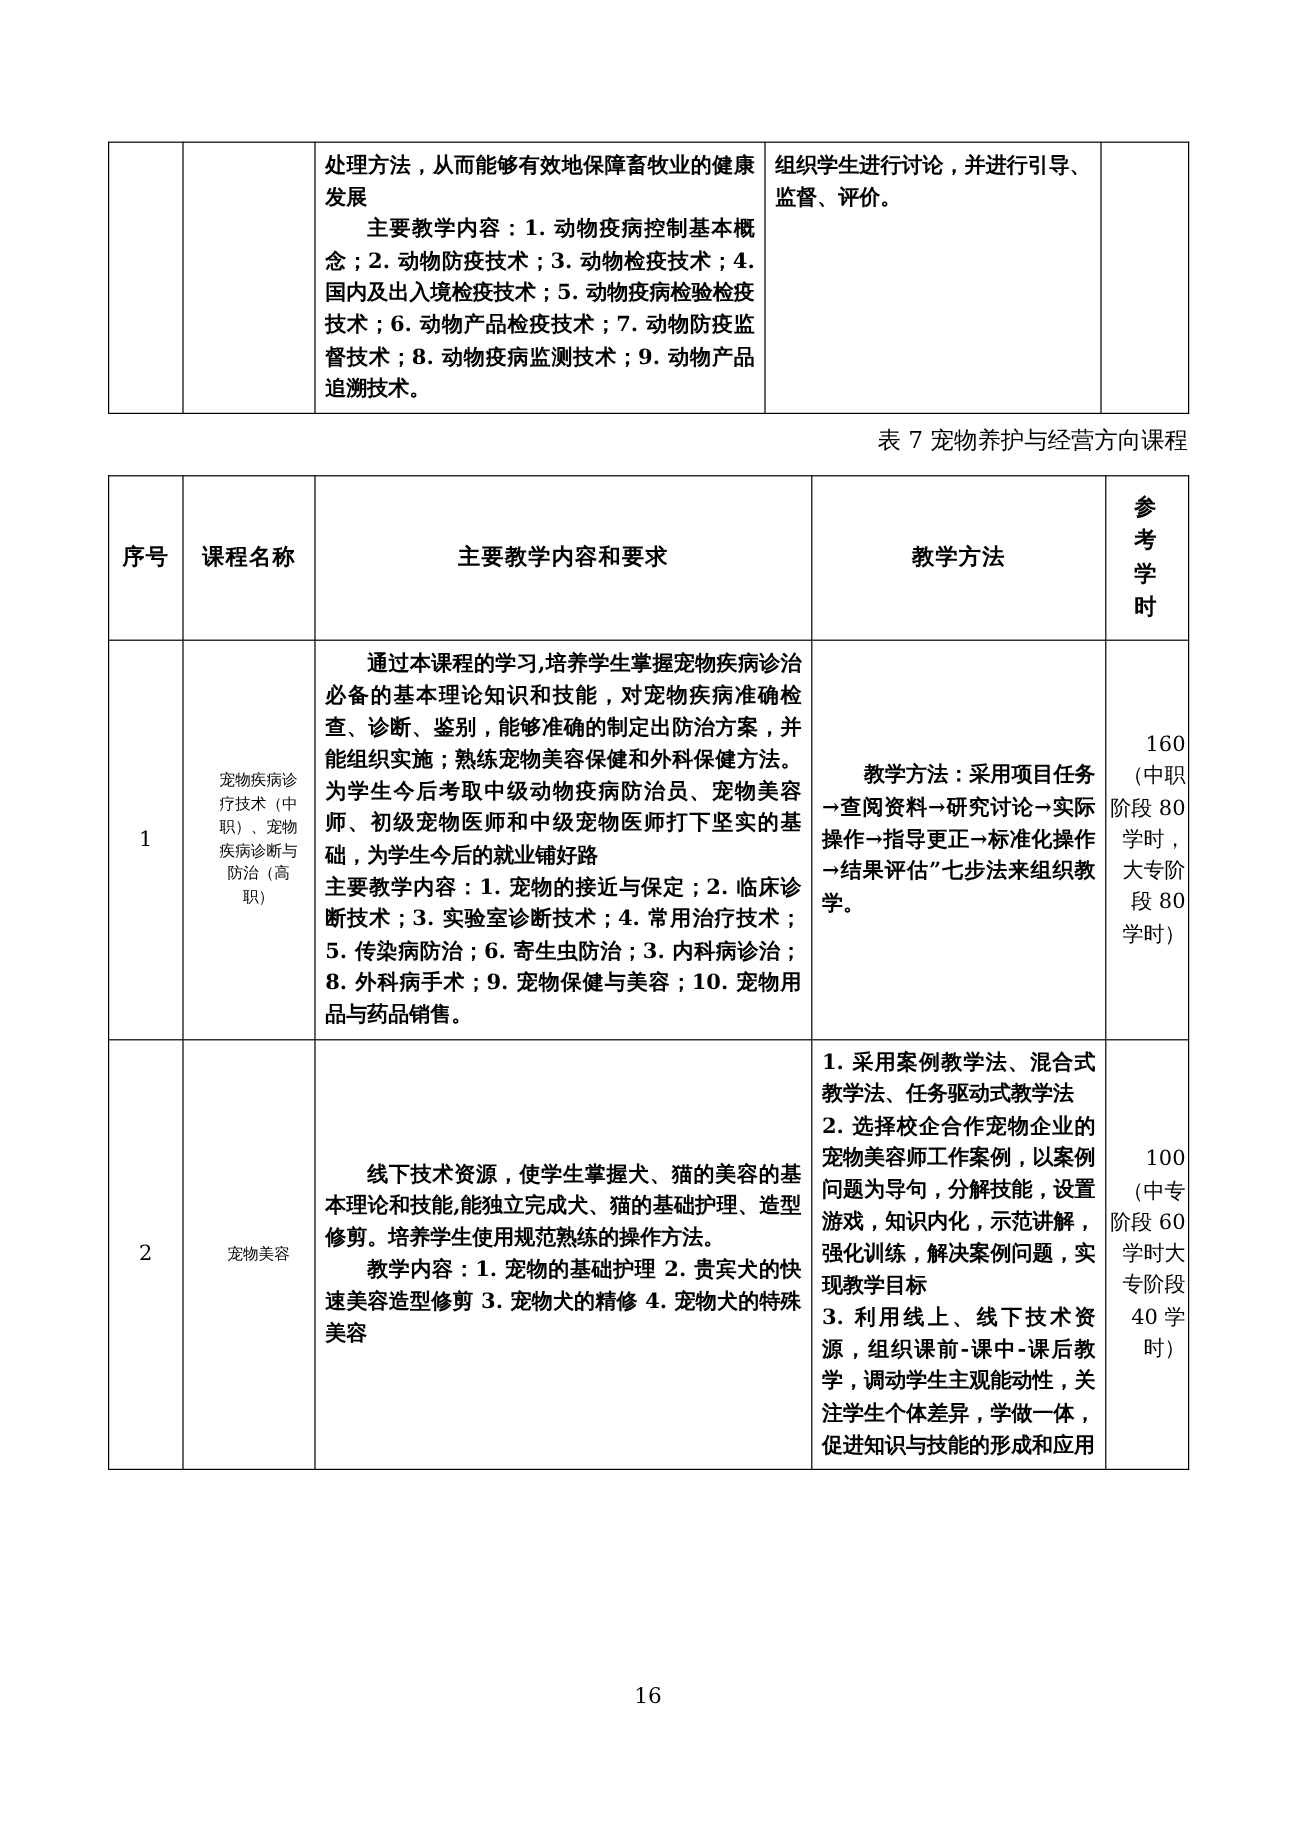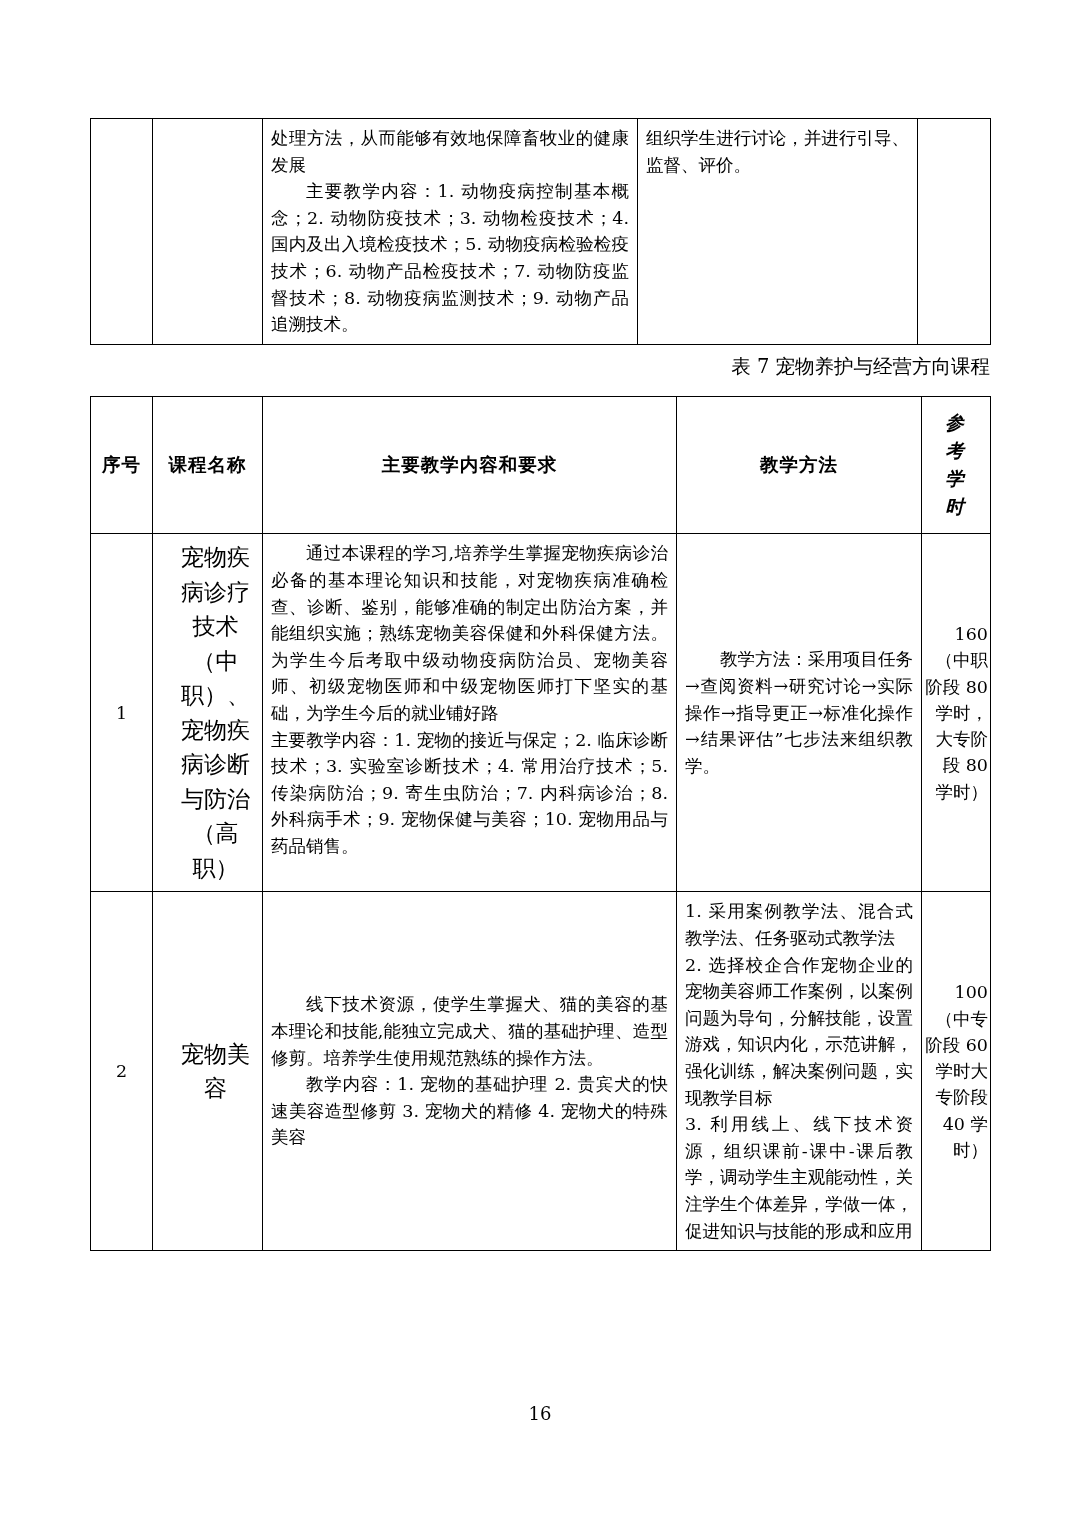--- a/index.html
+++ b/index.html
@@ -63,60 +63,59 @@
   .hdr {
     text-align: center;
     vertical-align: middle;
     font-weight: bold;
     font-size: 18.5px;
     letter-spacing: 1px;
     padding: 12px 4px;
   }
   .hdr-spaced {
     letter-spacing: 3px;
-    font-style: italic;
   }
   .para-line {
     margin: 0;
   }
   .section-label {
     font-size: 19.5px;
     margin: 12px 0 2px 0;
     line-height: 1.6;
   }
   .table-caption {
     font-size: 19.5px;
     text-align: right;
     margin: 6px 0 14px 0;
     line-height: 1.6;
     padding-left: 10px;
   }
   .vert-label {
     text-align: center;
     line-height: 1.5;
-    font-size: 23px;
+    font-size: 13px;
     padding-left: 24px;
   }
   .hours-cell {
     text-align: right;
     vertical-align: middle;
     font-size: 17.5px;
     line-height: 1.5;
     letter-spacing: 0px;
     padding: 6px 2px;
   }
   .page-number {
     position: absolute;
     bottom: 96px;
     left: 0;
     width: 1080px;
     text-align: center;
     font-size: 18px;
   }
-  .j { text-align: justify; text-justify: inter-ideograph; }
+  .j { text-align: justify; text-justify: inter-ideograph; font-weight: bold; }
 </style>
 </head>
 <body>
 
 <div class="page">
   <div class="content">
 
     <table class="tbl-cont">
       <colgroup>
         <col class="c1">
@@ -160,21 +159,21 @@
             <div>学　时</div>
           </th>
         </tr>
       </thead>
       <tbody>
         <tr>
           <td class="cell-center">1</td>
           <td class="cell-middle vert-label">宠物疾病诊疗技术（中职）、宠物疾病诊断与防治（高职）</td>
           <td class="j">
             <p class="para-line indent">通过本课程的学习,培养学生掌握宠物疾病诊治必备的基本理论知识和技能，对宠物疾病准确检查、诊断、鉴别，能够准确的制定出防治方案，并能组织实施；熟练宠物美容保健和外科保健方法。为学生今后考取中级动物疫病防治员、宠物美容师、初级宠物医师和中级宠物医师打下坚实的基础，为学生今后的就业铺好路</p>
-            <p class="para-line">主要教学内容：1. 宠物的接近与保定；2. 临床诊断技术；3. 实验室诊断技术；4. 常用治疗技术；5. 传染病防治；9. 寄生虫防治；7. 内科病诊治；8. 外科病手术；9. 宠物保健与美容；10. 宠物用品与药品销售。</p>
+            <p class="para-line">主要教学内容：1. 宠物的接近与保定；2. 临床诊断技术；3. 实验室诊断技术；4. 常用治疗技术；5. 传染病防治；6. 寄生虫防治；3. 内科病诊治；8. 外科病手术；9. 宠物保健与美容；10. 宠物用品与药品销售。</p>
           </td>
           <td class="j cell-middle">
             <p class="para-line indent">教学方法：采用项目任务→查阅资料→研究讨论→实际操作→指导更正→标准化操作→结果评估”七步法来组织教学。</p>
           </td>
           <td class="hours-cell">160（中职阶段 80 学时，大专阶段 80 学时）</td>
         </tr>
         <tr>
           <td class="cell-center">2</td>
           <td class="cell-middle vert-label">宠物美容</td>
           <td class="j cell-middle">

